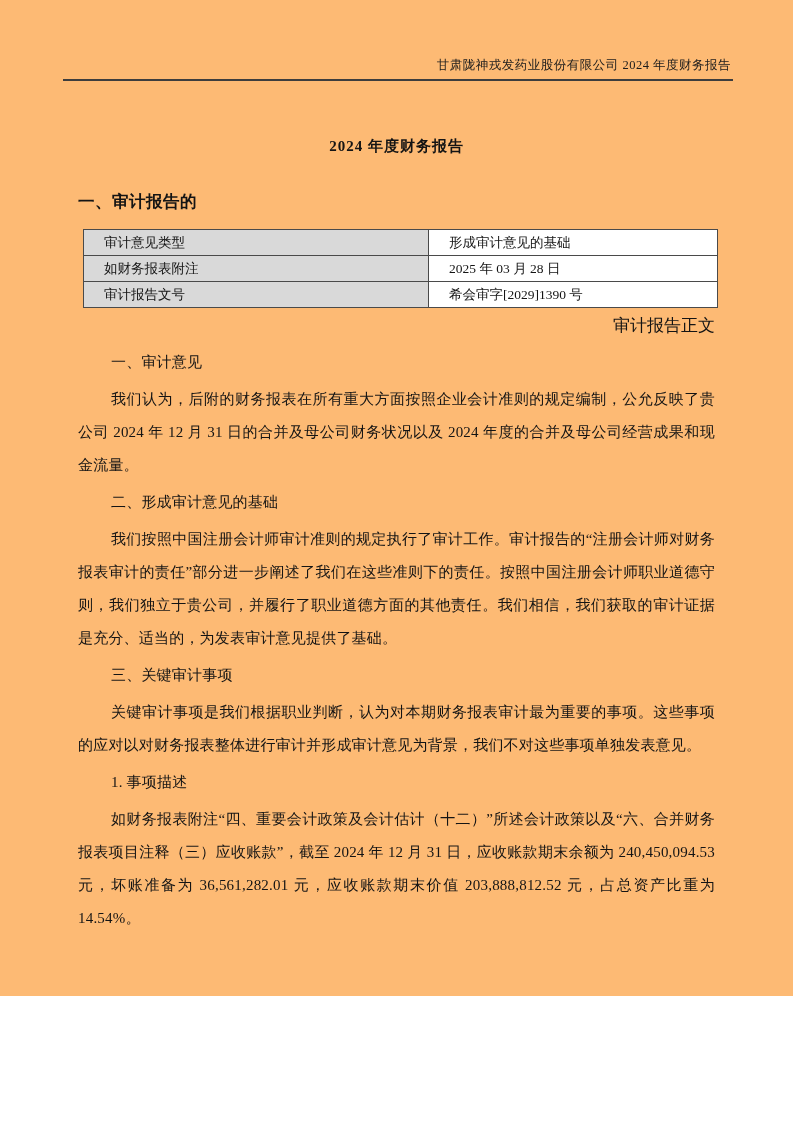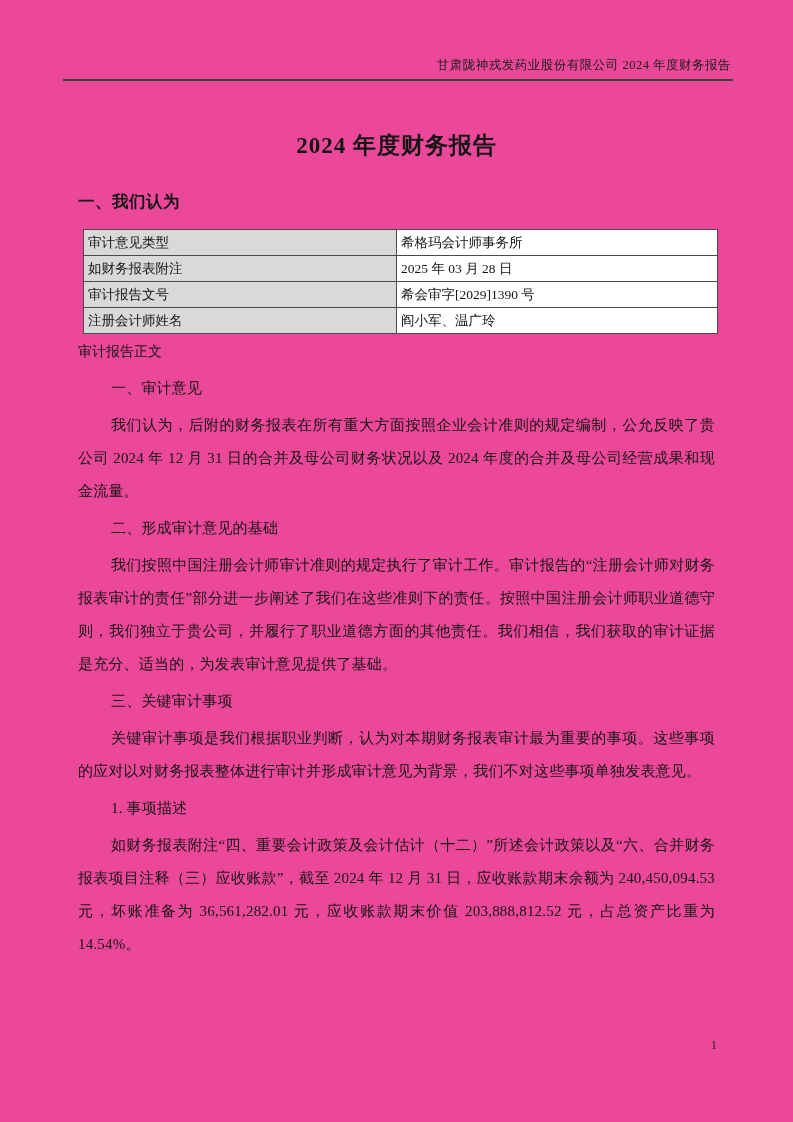--- a/index.html
+++ b/index.html
@@ -1,39 +1,39 @@
 <!DOCTYPE html>
 <html><head>
 <meta charset="utf-8">
 <style>
   html,body{margin:0;padding:0;background:#ffffff;}
   .page{
     position:relative;
-    width:793px;height:1122px;
+    width:793px;height:996px;
     overflow:hidden;
-    background:#ec4899;
+    background:#fdba74;
     color:#141414;
     font-family:"Liberation Serif","DejaVu Serif",serif;
   }
   
   .page-header{
     margin:0 60px 0 63px;
     padding:57px 2px 5px 0;
     text-align:right;
     font-size:12.5px;
     letter-spacing:.5px;
     color:#1c1c1c;
     border-bottom:2px solid #3d3d3d;
   }
   
   .content{margin:0 78px;}
   .doc-title{
     margin:50px 0 0;
     text-align:center;
-    font-size:23px;
+    font-size:15px;
     line-height:30px;
     font-weight:700;
     letter-spacing:1px;
   }
   .section-heading{
     margin:30px 0 0;
     font-size:16.5px;
     line-height:22px;
     font-weight:700;
     letter-spacing:.5px;
@@ -42,37 +42,37 @@
   table.audit-table{
     margin-top:16px;
     margin-left:5px;
     width:635px;
     border-collapse:collapse;
     table-layout:fixed;
   }
   table.audit-table td{
     border:1px solid #4a4a4a;
     height:23px;
-    padding:1px 4px;
+    padding:1px 20px;
     font-size:13.5px;
     line-height:16px;
     vertical-align:middle;
     white-space:nowrap;
     overflow:hidden;
   }
   td.cell-label{
     width:304px;
     background:#d9d9d9;
   }
   td.cell-value{background:#ffffff;}
   
   .center-title{
     margin:1px 0 0;
-    text-align:left;
-    font-size:14px;
+    text-align:right;
+    font-size:17px;
     line-height:33px;
   }
   .body-para, .sub-heading{
     margin:4px 0;
     font-size:15px;
     line-height:33px;
     text-align:justify;
     text-indent:33px;
     letter-spacing:.2px;
   }
@@ -90,39 +90,35 @@
 <body>
 
 <div class="page">
 
   <header class="page-header">甘肃陇神戎发药业股份有限公司 2024 年度财务报告</header>
 
   <main class="content">
 
     <h1 class="doc-title">2024 年度财务报告</h1>
 
-    <h2 class="section-heading">一、我们认为</h2>
+    <h2 class="section-heading">一、审计报告的</h2>
 
     <table class="audit-table">
       <tbody>
         <tr>
           <td class="cell-label">审计意见类型</td>
-          <td class="cell-value">希格玛会计师事务所</td>
+          <td class="cell-value">形成审计意见的基础</td>
         </tr>
         <tr>
           <td class="cell-label">如财务报表附注</td>
           <td class="cell-value">2025 年 03 月 28 日</td>
         </tr>
         <tr>
           <td class="cell-label">审计报告文号</td>
           <td class="cell-value">希会审字[2029]1390 号</td>
-        </tr>
-        <tr>
-          <td class="cell-label">注册会计师姓名</td>
-          <td class="cell-value">阎小军、温广玲</td>
         </tr>
       </tbody>
     </table>
 
     <p class="center-title">审计报告正文</p>
 
     <p class="sub-heading">一、审计意见</p>
 
 
     <p class="body-para">我们认为，后附的财务报表在所有重大方面按照企业会计准则的规定编制，公允反映了贵公司 2024 年 12 月 31 日的合并及母公司财务状况以及 2024 年度的合并及母公司经营成果和现金流量。</p>

